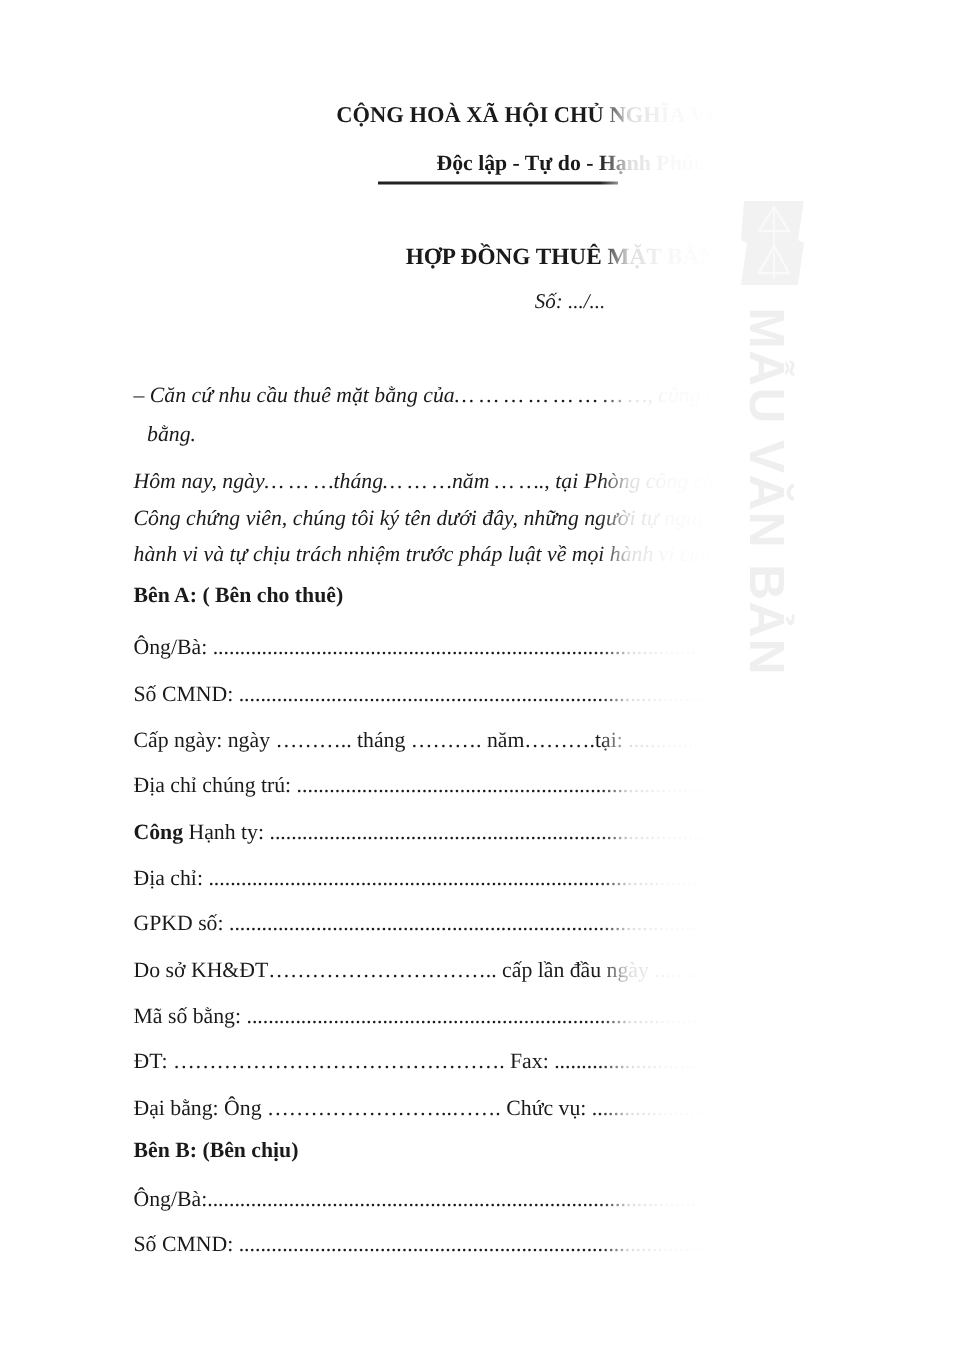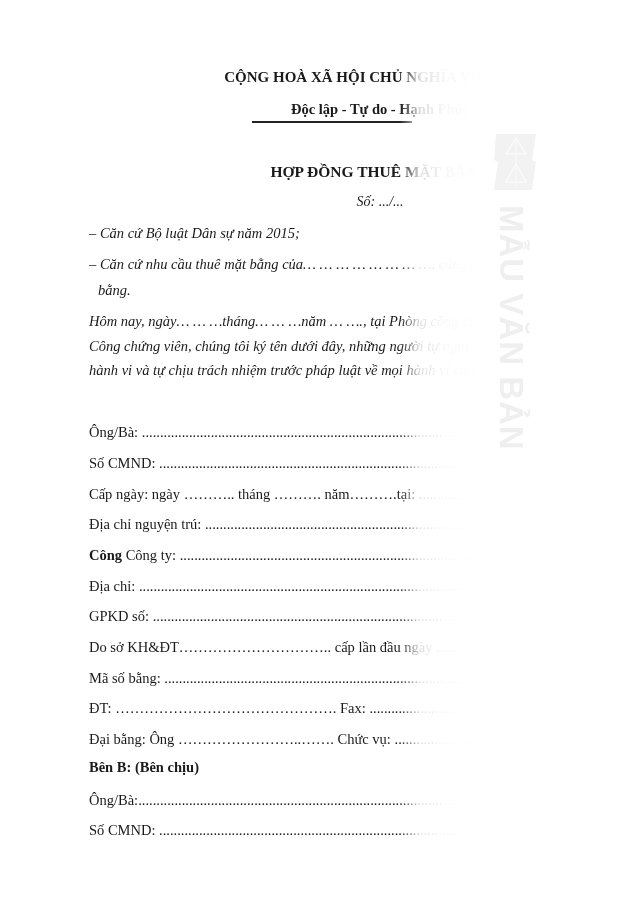--- a/index.html
+++ b/index.html
@@ -41,48 +41,48 @@
 
 <div class="page">
 
   <div class="line h1 center" style="left:120px; width:400px; top:68px; padding-left:60px;">CỘNG HOÀ XÃ HỘI CHỦ NGHĨA VIỆT NAM</div>
   <div class="line bold center" style="left:120px; width:400px; top:100px; padding-left:60px; font-size:14.5px;">Độc lập - Tự do - Hạnh Phúc</div>
   <div class="underline-bar" style="left:252px; top:121px; width:160px;"></div>
 
   <div class="line title center" style="left:120px; width:400px; top:163px; padding-left:60px;">HỢP ĐỒNG THUÊ MẶT BẰNG</div>
   <div class="line italic center" style="left:120px; width:400px; top:193px; padding-left:60px; font-size:14px;">Số: .../...</div>
 
-  <div class="line italic" style="left:89px; top:224px;">– Căn cứ Bộ luật Dân sự năm 2015;</div>
   <div class="line italic" style="left:89px; top:255px;">– Căn cứ nhu cầu thuê mặt bằng của… … … … … … … …, cũng như khả năng cho thuê mặt</div>
   <div class="line italic" style="left:98px; top:281px;">bằng.</div>
   <div class="line italic" style="left:89px; top:312px;">Hôm nay, ngày… … …tháng… … …năm … …., tại Phòng công chứng số ..., chúng tôi gồm có:</div>
   <div class="line italic" style="left:89px; top:337px;">Công chứng viên, chúng tôi ký tên dưới đây, những người tự nguyện</div>
   <div class="line italic" style="left:89px; top:361px;">hành vi và tự chịu trách nhiệm trước pháp luật về mọi hành vi của mình:</div>
 
+  <div class="line bold" style="left:89px; top:388px;">Bên A: ( Bên cho thuê)</div>
 
   <div class="line" style="left:89px; top:423px;">
     <span class="bold" style="font-weight:normal;">Ông/Bà:</span>
     <span>......................................................................................................................</span>
   </div>
 
   <div class="line" style="left:89px; top:454px;">
     <span>Số CMND:</span>
     <span>................................................................................................................</span>
   </div>
 
   <div class="line" style="left:89px; top:485px;">
     <span>Cấp ngày: ngày ……….. tháng ………. năm……….tại:</span><span> .........................................</span>
   </div>
 
   <div class="line" style="left:89px; top:515px;">
-    <span>Địa chỉ nguyện trú:</span><span> ...........................................................................................................</span>
+    <span>Địa chỉ chúng trú:</span><span> ...........................................................................................................</span>
   </div>
 
   <div class="line" style="left:89px; top:546px;">
-    <span class="bold">Công</span><span> Công ty:</span><span> ................................................................................................................</span>
+    <span class="bold">Công</span><span> Hạnh ty:</span><span> ................................................................................................................</span>
   </div>
 
   <div class="line" style="left:89px; top:577px;">
     <span>Địa chỉ:</span><span>  ...................................................................................................................</span>
   </div>
 
   <div class="line" style="left:89px; top:607px;">
     <span>GPKD số:</span><span> ..........................................................................................................</span>
   </div>
 

